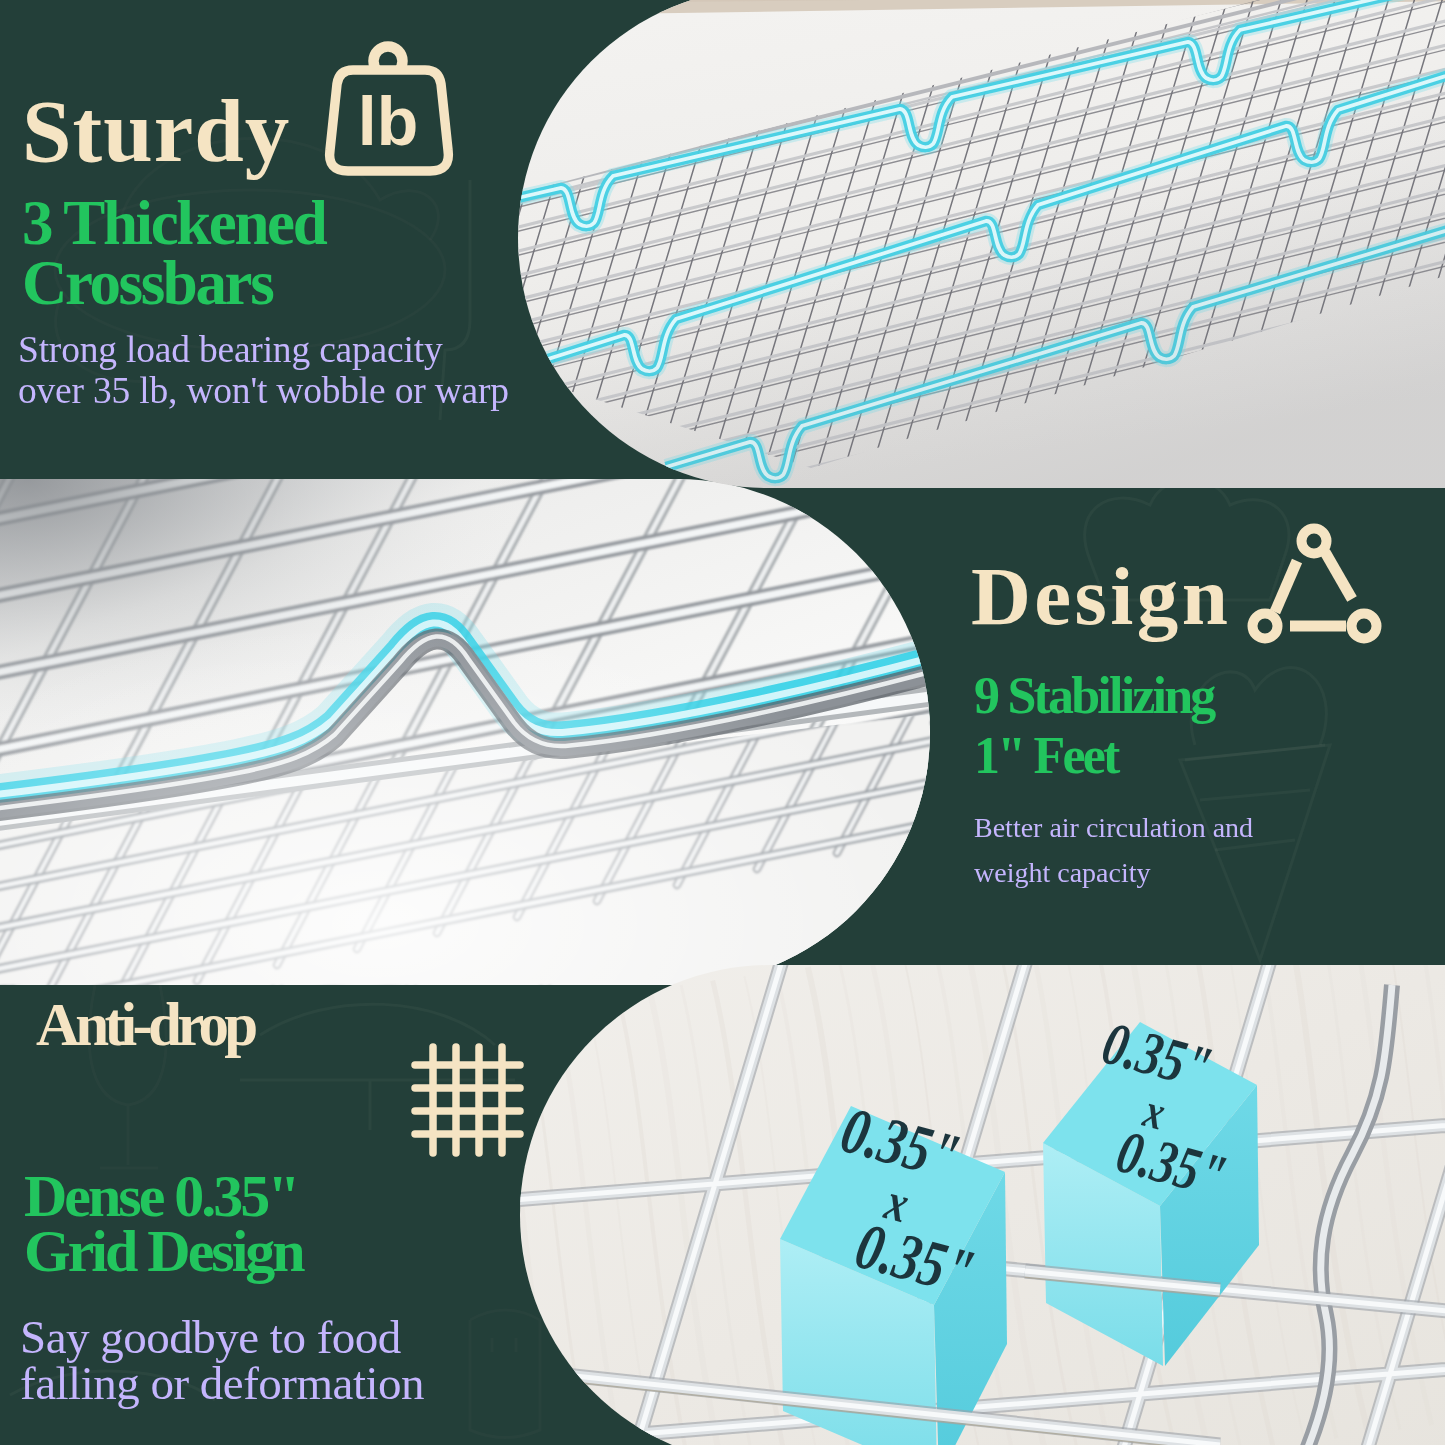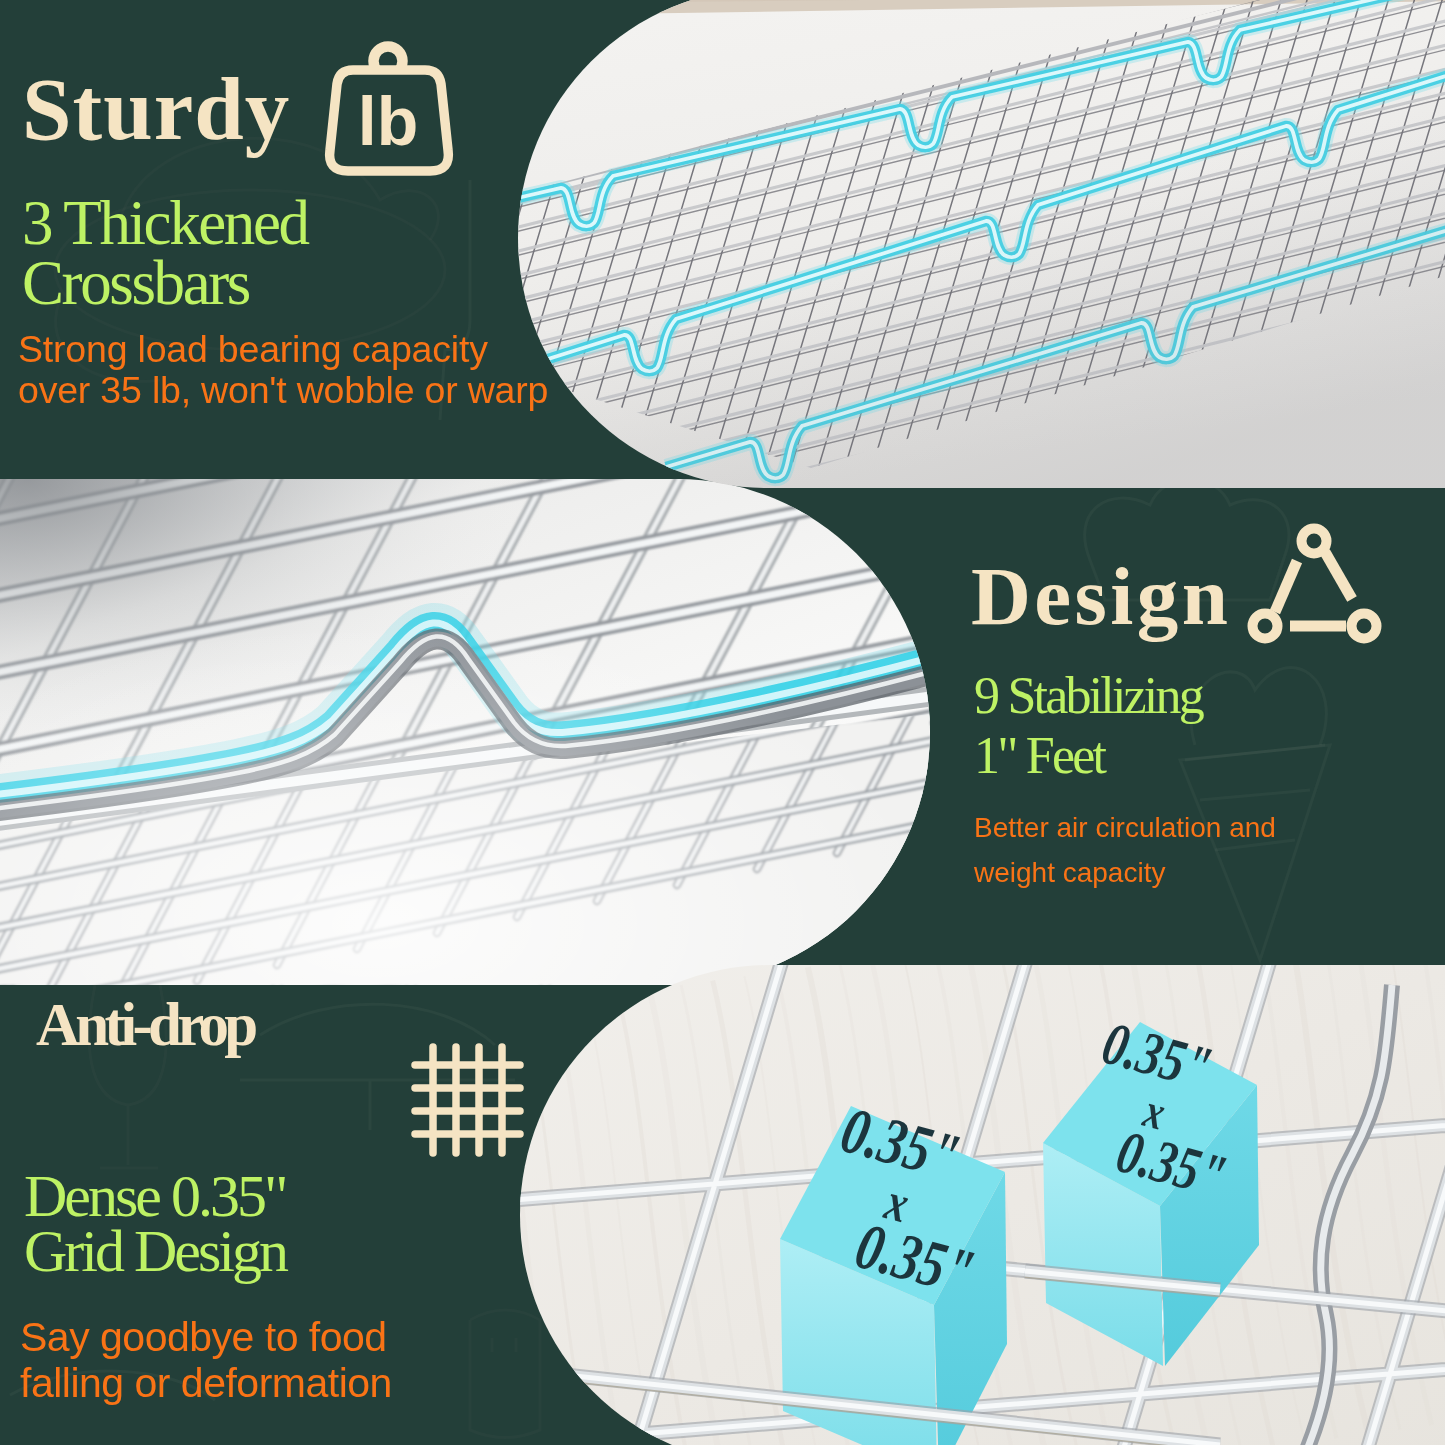--- a/index.html
+++ b/index.html
@@ -1,20 +1,20 @@
 <!DOCTYPE html>
 <html><head><meta charset="utf-8">
 <style>
   html,body{margin:0;padding:0}
   body{width:1445px;height:1445px;position:relative;overflow:hidden;
        background:#233f39;font-family:"Liberation Sans",sans-serif}
   .abs{position:absolute}
   .ttl{font-family:"Liberation Serif",serif;font-weight:bold;color:#f5e4c3}
-  .sub{font-family:"Liberation Serif",serif;font-weight:normal;color:#bef264}
-  .bdy{font-family:Liberation Sans, sans-serif;color:#f97316}
+  .sub{font-family:"Liberation Serif",serif;font-weight:bold;color:#22c55e}
+  .bdy{font-family:Liberation Serif, serif;color:#c4b5fd}
 </style></head>
 <body>
 
 <svg width="1445" height="1445" viewBox="0 0 1445 1445" style="position:absolute;left:0;top:0">
 <g fill="none" stroke="rgba(240,228,200,0.025)" stroke-width="3">
 <ellipse cx="250" cy="270" rx="195" ry="80"></ellipse>
 <path d="M120 220 C150 120 330 110 380 200 C420 175 455 205 430 240"></path>
 <path d="M60 300 C40 350 90 390 160 380"></path>
 <path d="M470 180 L470 320 Q470 350 445 350 L440 420" stroke="rgba(240,228,200,0.045)"></path>
 <path d="M1090 560 C1070 510 1110 485 1150 505 C1165 470 1215 470 1230 505 C1270 488 1300 515 1285 555 L1270 600 L1105 600 Z" stroke="rgba(240,228,200,0.045)"></path>
@@ -228,21 +228,21 @@
 <path d="M-20 403 L700 480" fill="none" stroke="#9ba0a6" stroke-width="15" stroke-opacity="0.6"></path>
 <path d="M-20 403 L700 480" fill="none" stroke="#dde1e4" stroke-width="11"></path>
 <path d="M-20 403 L700 480" fill="none" stroke="#f7f9fa" stroke-width="5"></path>
 <path d="M505 306 L700 325" fill="none" stroke="#c9b37f" stroke-width="4" stroke-opacity="0.7" transform="translate(0 5)"></path>
 <path d="M505 306 L700 325" fill="none" stroke="#9ba0a6" stroke-width="15" stroke-opacity="0.6"></path>
 <path d="M505 306 L700 325" fill="none" stroke="#dde1e4" stroke-width="11"></path>
 <path d="M505 306 L700 325" fill="none" stroke="#f7f9fa" stroke-width="5"></path>
 </svg>
 </div>
 
-<div class="abs ttl" style="left:22px;top:58px;font-size:89px;letter-spacing:1px">Sturdy</div>
+<div class="abs ttl" style="left:22px;top:80px;font-size:89px;letter-spacing:1px">Sturdy</div>
 
 <svg class="abs" style="left:322px;top:40px" width="134" height="136" viewBox="0 0 134 136">
   <circle cx="66" cy="21" r="14.5" fill="none" stroke="#f5e4c3" stroke-width="10.5"></circle>
   <path d="M31 30 L103 30 Q117 30 119 44 L126 110 Q129 131 108 131 L26 131 Q5 131 8 110 L15 44 Q17 30 31 30 Z" fill="#233f39" stroke="#f5e4c3" stroke-width="9.5" stroke-linejoin="round"></path>
   <text x="66" y="105" text-anchor="middle" font-family="Liberation Sans,sans-serif" font-weight="bold" font-size="68" fill="#f5e4c3">lb</text>
 </svg>
 
 <div class="abs sub" style="left:22px;top:194px;font-size:63px;line-height:59.5px;letter-spacing:-2.4px">3 Thickened<br>Crossbars</div>
 
 <div class="abs bdy" style="left:18px;top:329px;font-size:37.5px;line-height:41px;letter-spacing:-0.2px">Strong load bearing capacity<br>over 35 lb, won't wobble or warp</div>
@@ -276,13 +276,13 @@
     <line x1="92" y1="5" x2="92" y2="111"></line>
     <line x1="5" y1="23" x2="110" y2="23"></line>
     <line x1="5" y1="46" x2="110" y2="46"></line>
     <line x1="5" y1="69" x2="110" y2="69"></line>
     <line x1="5" y1="92" x2="110" y2="92"></line>
   </g>
 </svg>
 
 <div class="abs sub" style="left:24px;top:1169px;font-size:60px;line-height:55px;letter-spacing:-3px">Dense 0.35"<br>Grid Design</div>
 
-<div class="abs bdy" style="left:20px;top:1314px;font-size:41px;line-height:46px;letter-spacing:-0.5px">Say goodbye to food<br>falling or deformation</div>
+<div class="abs bdy" style="left:20px;top:1314px;font-size:47px;line-height:46px;letter-spacing:-0.5px">Say goodbye to food<br>falling or deformation</div>
 
 </body></html>

